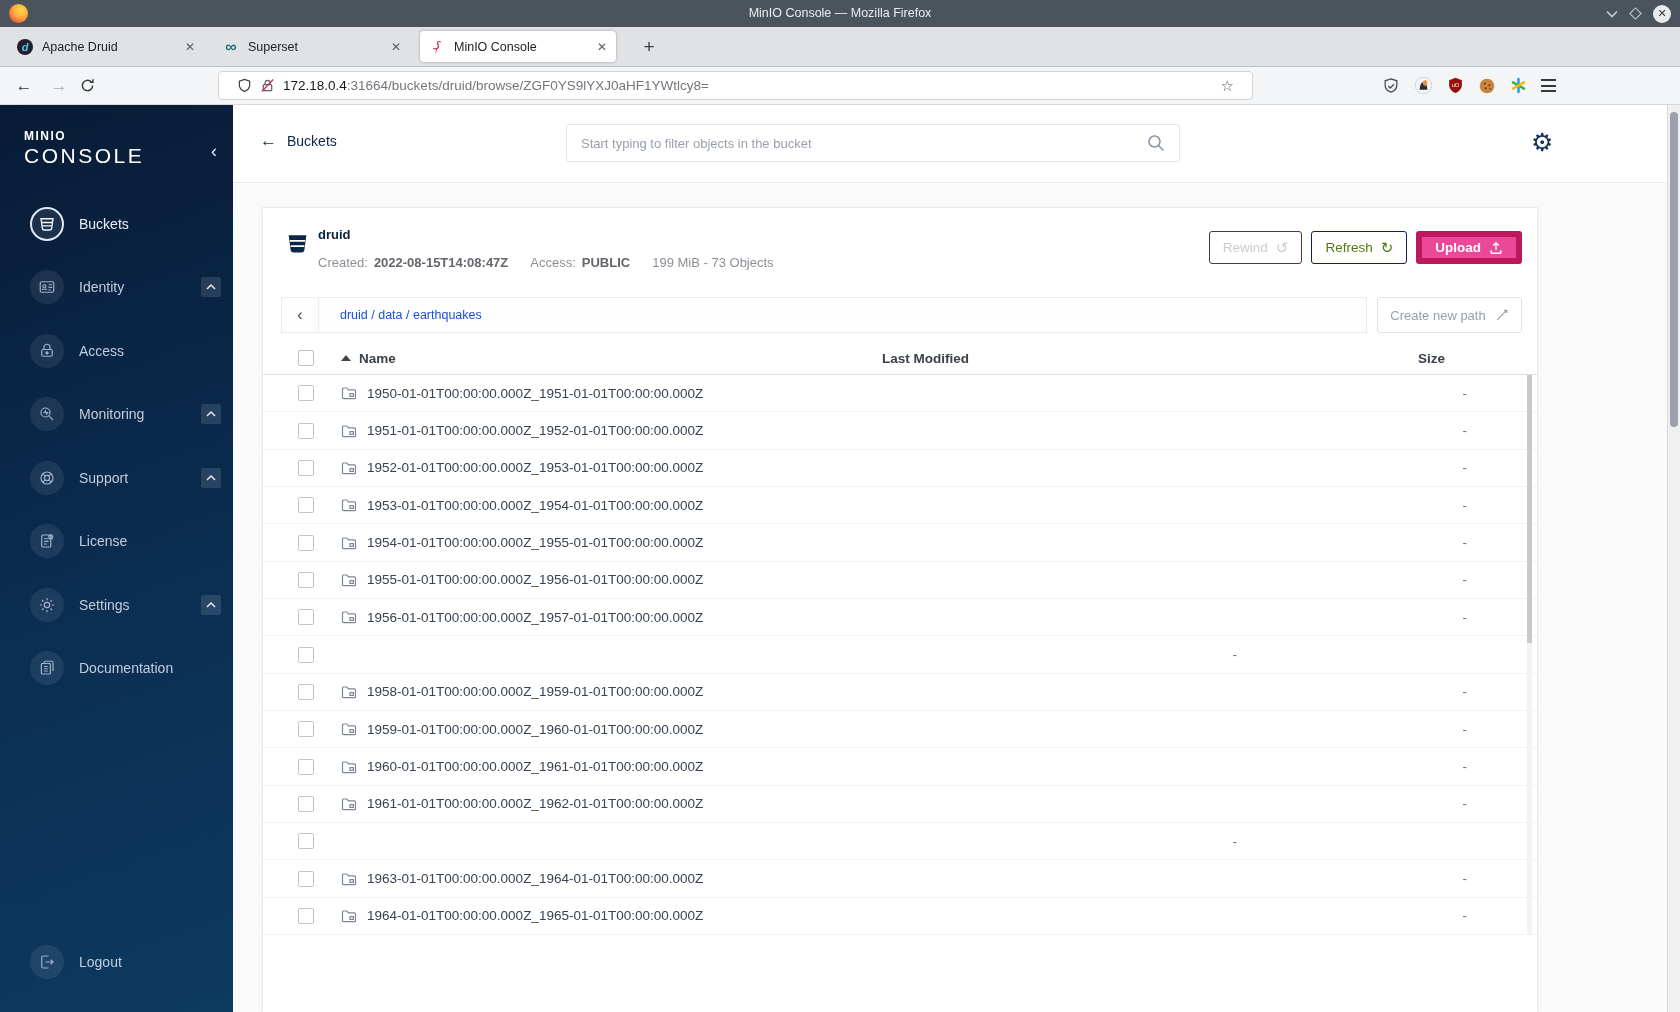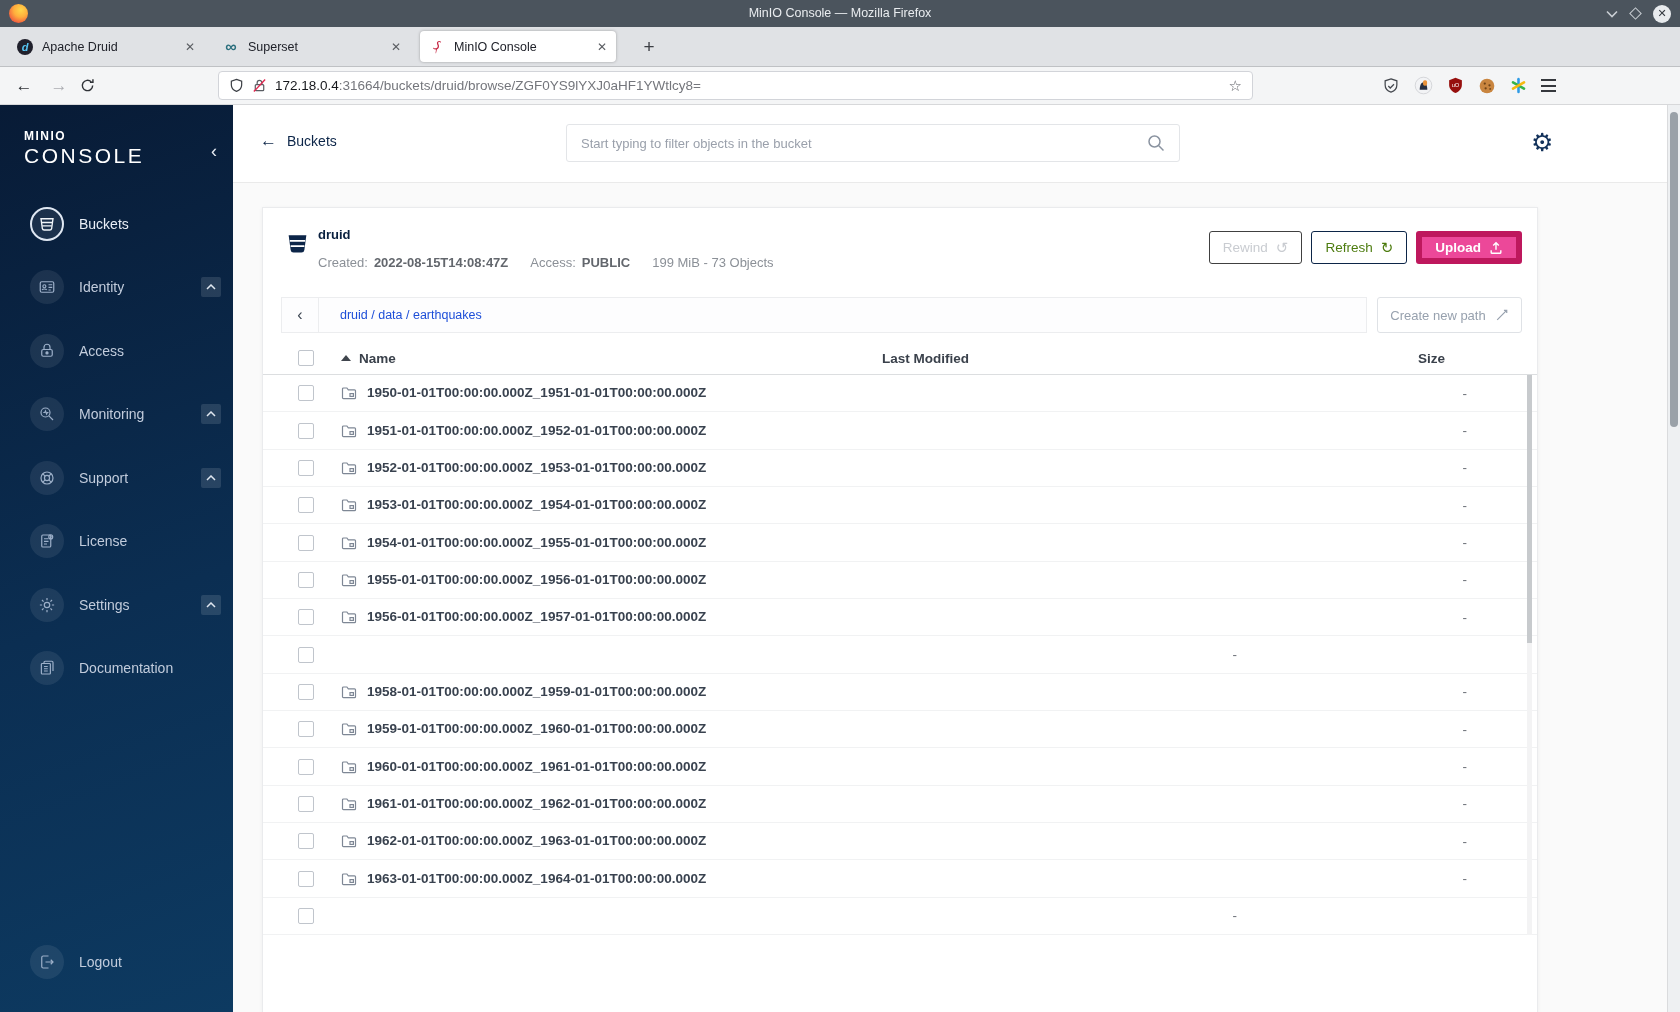--- a/index.html
+++ b/index.html
@@ -33,21 +33,21 @@
   .newtab { font-size:19px; color:#3c3f44; margin-left:9px; width:28px; text-align:center; }
 
   
   .toolbar { position:absolute; top:67px; left:0; right:0; height:38px; background:#f4f5f6;
     border-bottom:1px solid #d7d8da; }
   .nav-btn { position:absolute; top:0; height:37px; line-height:37px; font-size:17px; color:#2e3136;
     width:28px; text-align:center; }
   .nav-btn.disabled { color:#aaacb1; }
   .reload { position:absolute; left:80px; top:11px; }
   .urlbar { position:absolute; left:218px; top:4px; width:1035px; height:29px; background:#fff;
-    border:1px solid #d2d4d9; border-radius:4px; display:flex; align-items:center; padding:0 10px; gap:8px; }
+    border:1px solid #d2d4d9; border-radius:4px; display:flex; align-items:center; padding:0 18px; gap:8px; }
   .url-text { font-size:13.5px; color:#17191d; white-space:nowrap; }
   .url-rest { color:#74767c; }
   .url-star { margin-left:auto; color:#5d5f65; font-size:15px; font-family:"DejaVu Sans",sans-serif; }
   .ext-icons { position:absolute; right:124px; top:0; height:37px; display:flex; align-items:center; gap:14px; }
   .ext-icons > * { display:flex; }
   .hamburger { display:flex; flex-direction:column; gap:3.5px; }
   .hamburger span { display:block; width:15px; height:2px; background:#35383d; }
 
   
   .app { position:absolute; top:105px; left:0; right:0; bottom:0; }
@@ -115,21 +115,21 @@
   .table-header { position:absolute; left:0; right:0; top:134px; height:33px; border-bottom:1px solid #dcdee0;
     font-size:13.5px; font-weight:700; color:#3a414b; }
   .h-name { display:flex; align-items:center; gap:8px; }
   .sort-up { width:0; height:0; border-left:5px solid transparent; border-right:5px solid transparent;
     border-bottom:6px solid #40454d; }
   .h-size { text-align:right; padding-right:67px; }
   .checkbox { width:16px; height:16px; border:1px solid #c0c5cc; border-radius:2px; background:#fff; display:block; }
 
   .rows { position:absolute; left:0; right:0; top:167px; }
   .row { height:37.35px; border-bottom:1px solid #f1f2f3; font-size:13.5px; }
-  .cell-name { display:flex; gap:10px; color:#39424f; overflow:hidden; white-space:nowrap;font-weight:bold; }
+  .cell-name { display:flex; align-items:center; gap:10px; color:#39424f; overflow:hidden; white-space:nowrap; }
   .cell-size { text-align:right; padding-right:45px; color:#6b7077; }
 
   .inner-scrollbar { position:absolute; right:5px; top:167px; width:5px; height:560px; background:#f3f3f4; }
   .inner-thumb { width:5px; height:268px; background:#c7cacd; }
 
   .page-scrollbar { position:absolute; right:0; top:105px; bottom:0; width:13px; background:#eef0f2;
     border-left:1px solid #dadbdd; }
   .page-thumb { position:absolute; left:2px; right:2px; top:7px; height:315px; background:#9aa1a8; border-radius:6px; }
 
   svg { display:block; }
@@ -625,29 +625,20 @@
                   </svg>
                 </span>
                 <span>1961-01-01T00:00:00.000Z_1962-01-01T00:00:00.000Z</span>
               </span>
               <span></span>
               <span class="cell-size">-</span>
             </div>
 
             <div class="row grid-cols">
               <span class="checkbox"></span>
-              <span class="cell-name">
-                <span>
-                  <svg width="16" height="16" viewBox="0 0 16 16" fill="none" stroke="#7e8795" stroke-width="1.2">
-                    <path d="M1.5 12.7V4a1 1 0 0 1 1-1h3.4l1.4 1.8h6.2a1 1 0 0 1 1 1v6.9a1 1 0 0 1-1 1h-11a1 1 0 0 1-1-1z"></path>
-                    <rect x="9" y="8.6" width="3.4" height="2.8"></rect>
-                  </svg>
-                </span>
-                <span>1962-01-01T00:00:00.000Z_1963-01-01T00:00:00.000Z</span>
-              </span>
               <span></span>
               <span class="cell-size">-</span>
             </div>
 
             <div class="row grid-cols">
               <span class="checkbox"></span>
               <span class="cell-name">
                 <span>
                   <svg width="16" height="16" viewBox="0 0 16 16" fill="none" stroke="#7e8795" stroke-width="1.2">
                     <path d="M1.5 12.7V4a1 1 0 0 1 1-1h3.4l1.4 1.8h6.2a1 1 0 0 1 1 1v6.9a1 1 0 0 1-1 1h-11a1 1 0 0 1-1-1z"></path>
@@ -655,20 +646,29 @@
                   </svg>
                 </span>
                 <span>1963-01-01T00:00:00.000Z_1964-01-01T00:00:00.000Z</span>
               </span>
               <span></span>
               <span class="cell-size">-</span>
             </div>
 
             <div class="row grid-cols">
               <span class="checkbox"></span>
+              <span class="cell-name">
+                <span>
+                  <svg width="16" height="16" viewBox="0 0 16 16" fill="none" stroke="#7e8795" stroke-width="1.2">
+                    <path d="M1.5 12.7V4a1 1 0 0 1 1-1h3.4l1.4 1.8h6.2a1 1 0 0 1 1 1v6.9a1 1 0 0 1-1 1h-11a1 1 0 0 1-1-1z"></path>
+                    <rect x="9" y="8.6" width="3.4" height="2.8"></rect>
+                  </svg>
+                </span>
+                <span>1964-01-01T00:00:00.000Z_1965-01-01T00:00:00.000Z</span>
+              </span>
               <span></span>
               <span class="cell-size">-</span>
             </div>
           </div>
 
         <div class="inner-scrollbar">
           <div class="inner-thumb"></div>
         </div>
       </div>
     </div>

